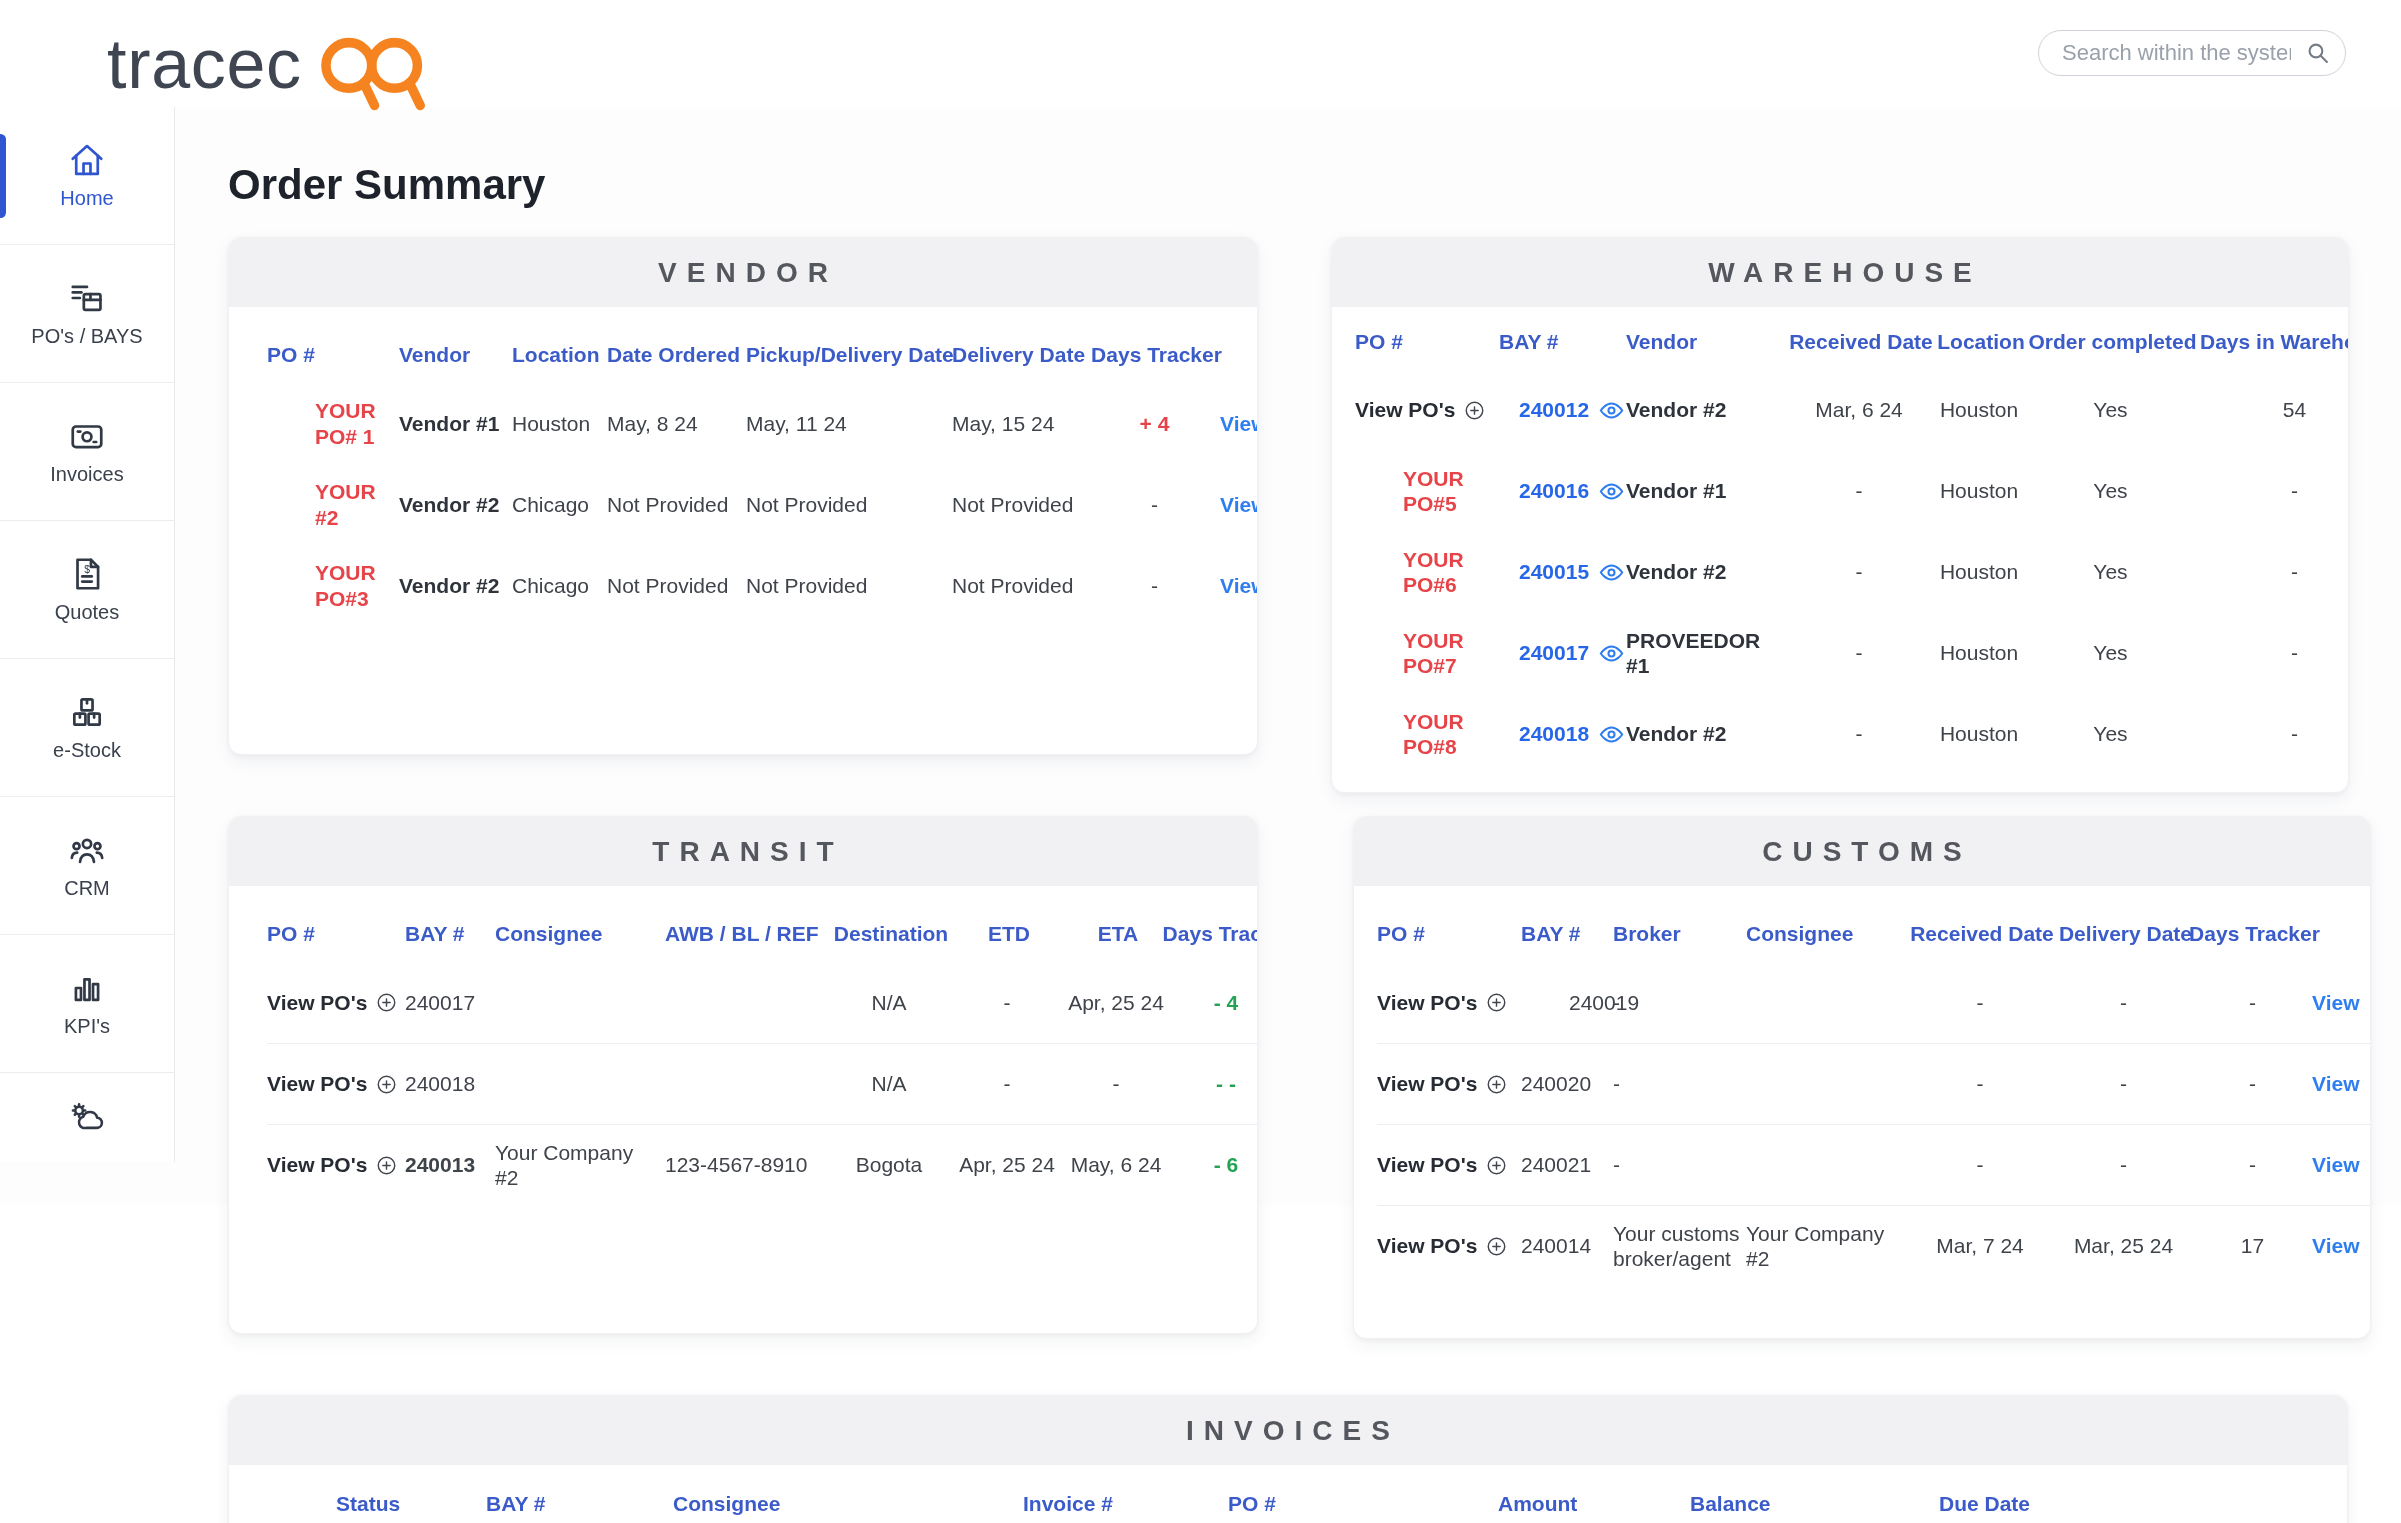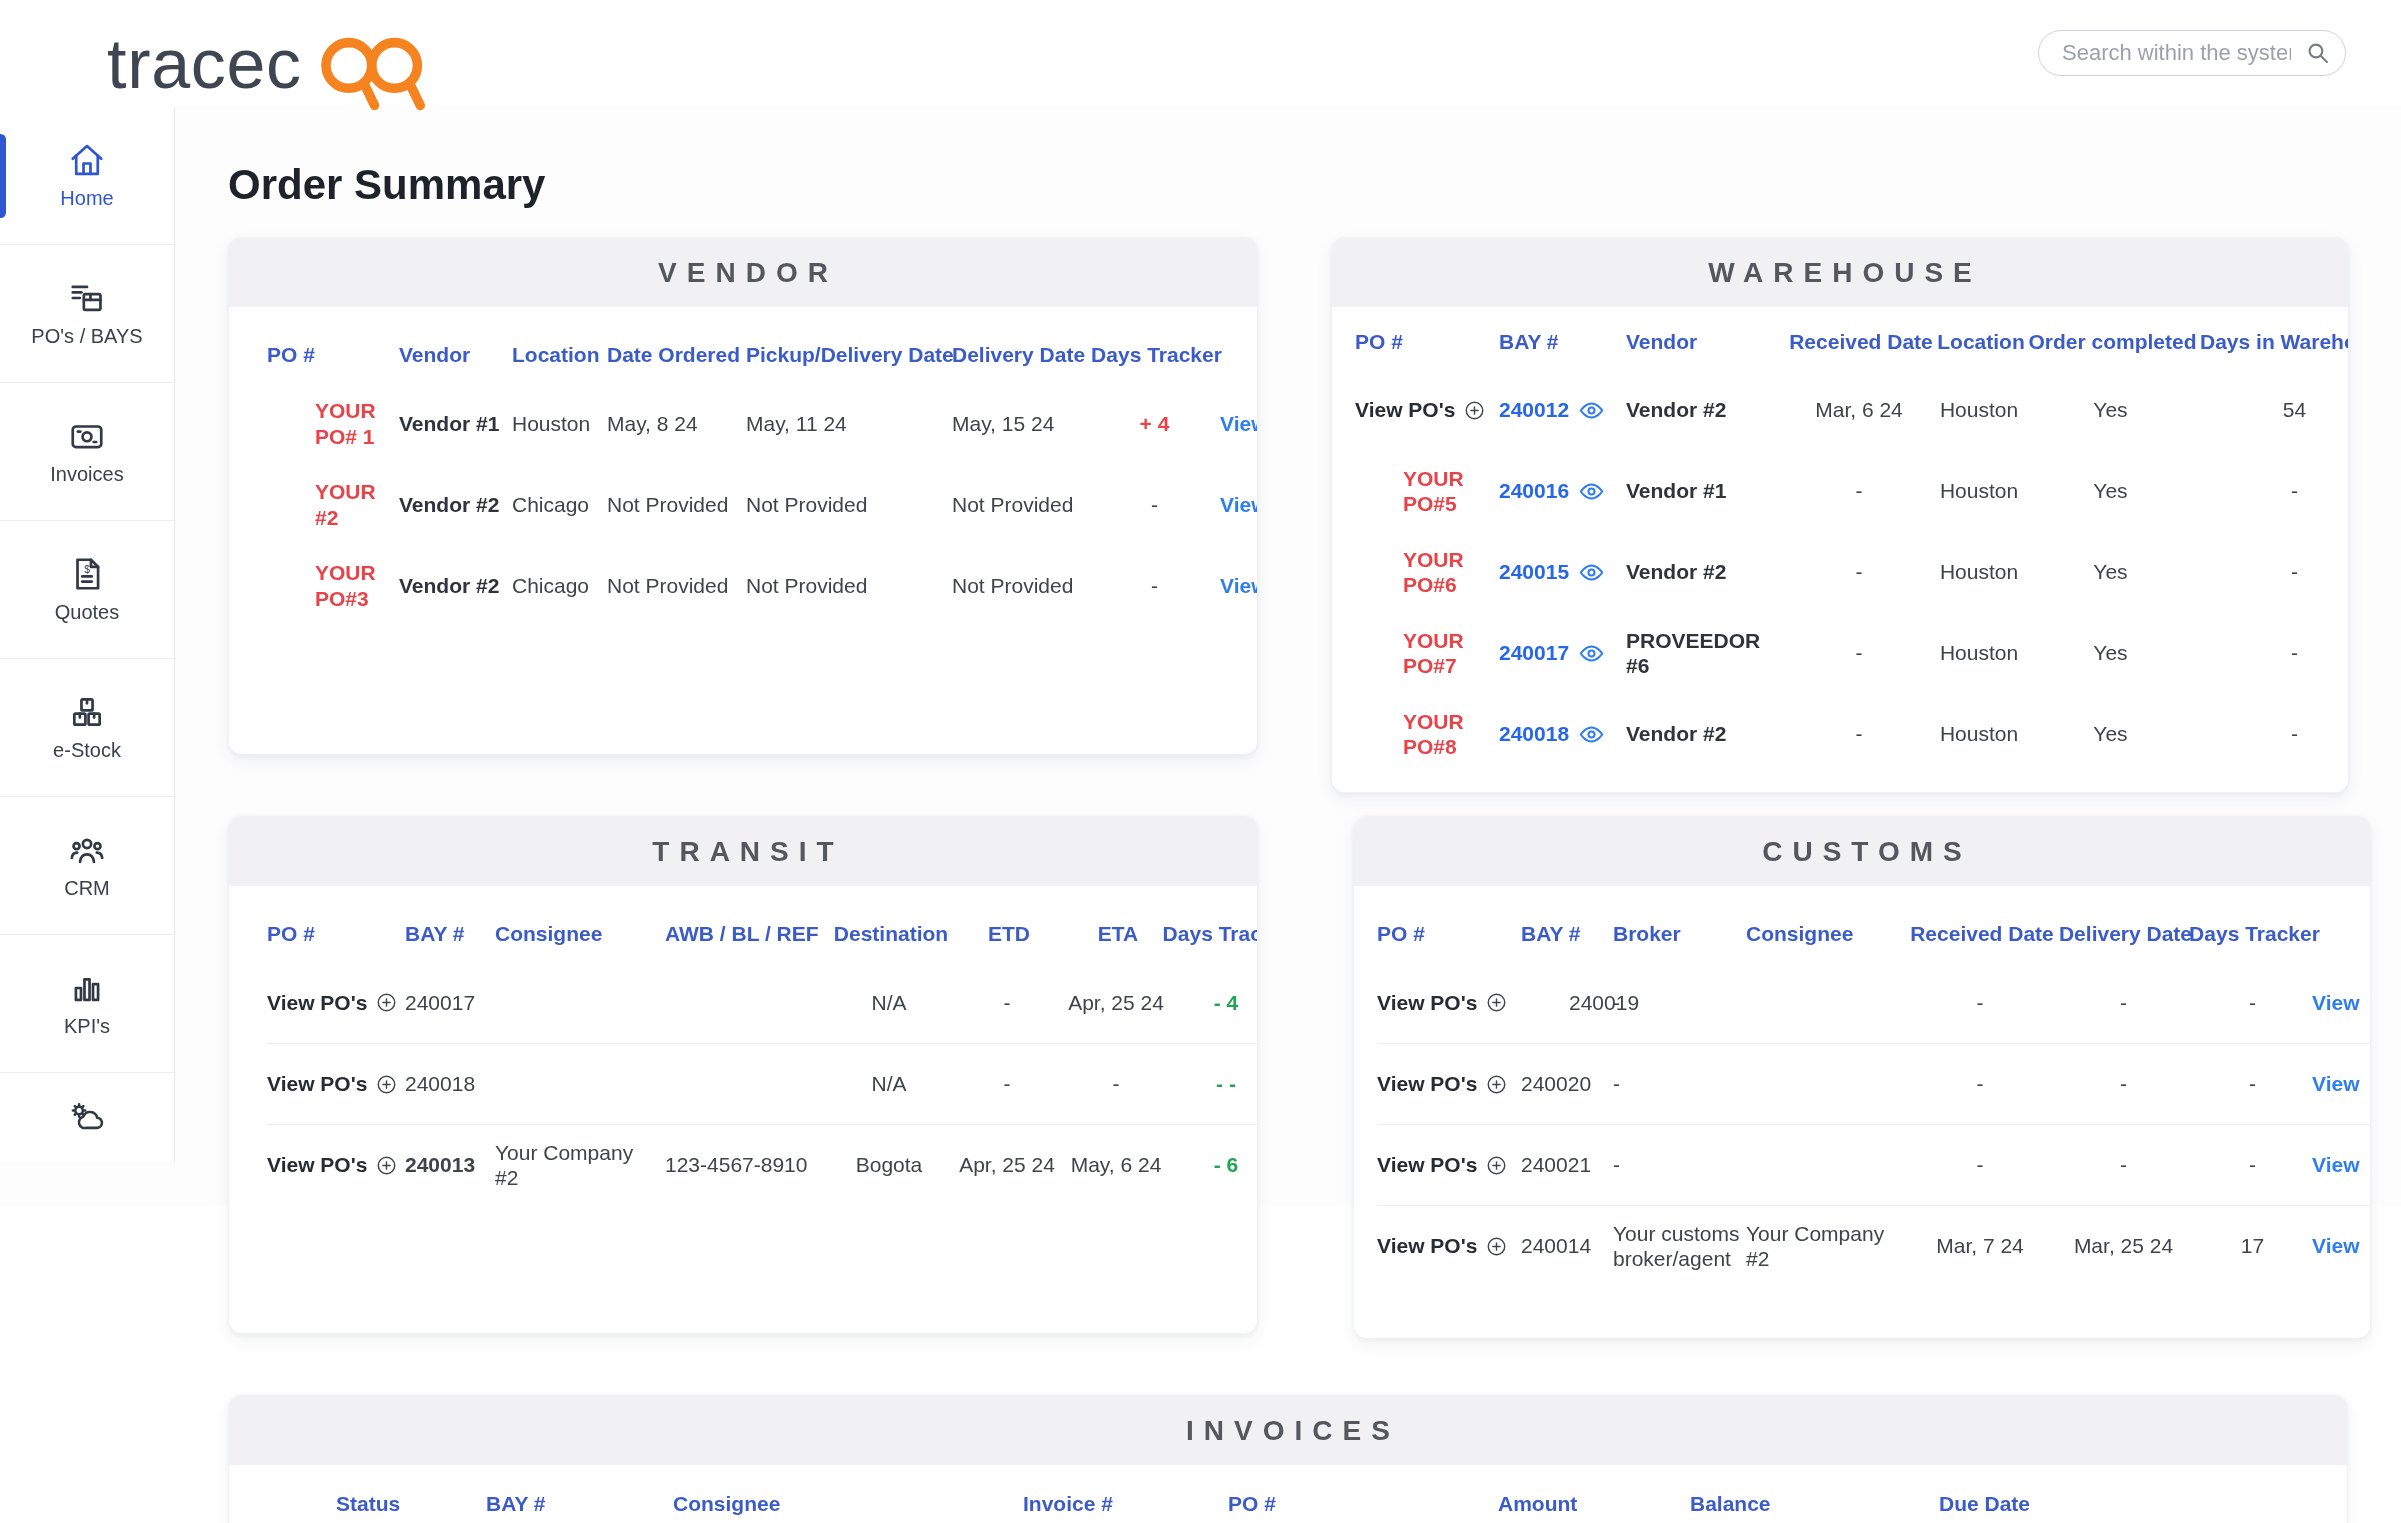--- a/index.html
+++ b/index.html
@@ -59,21 +59,21 @@
   .grid .td{display:flex;align-items:center;min-height:81px;font-size:21px;color:#3f434a;
     line-height:25.5px;padding:5.4px 4px 5.4px 0;box-sizing:border-box;}
   .lined .td.sep{border-top:1.3px solid #ededf0;}
 
   .td.red{color:#e64449;font-weight:bold;cursor:pointer;margin-left:48px;}
   .td.bold{color:#2f333b;font-weight:bold;}
   .td.pos{color:#e64449;font-weight:bold;}
   .td.neg{color:#23a455;font-weight:bold;}
   .td.link{color:#2e7ef0;font-weight:bold;cursor:pointer;white-space:nowrap;}
   .td.viewpos{font-weight:bold;color:#272b33;cursor:pointer;white-space:nowrap;}
-  .td.bayeye{color:#2666e8;font-weight:bold;cursor:pointer;white-space:nowrap;}
+  .td.bayeye{color:#2666e8;font-weight:bold;cursor:pointer;white-space:nowrap;margin-left:20px;}
   .plus{width:23px;height:23px;margin-left:8px;flex:none;}
   .eye{width:27px;height:27px;margin-left:9.4px;flex:none;}
 </style>
 </head>
 <body>
 
 <div id="app">
 
   <div class="topbar">
     <div class="logo">
@@ -302,21 +302,21 @@
           <div class="td text" style="justify-content: center; text-align: center;">Yes</div>
           <div class="td text" style="justify-content: center; text-align: center;">-</div>
           <div class="td red" style="justify-content: flex-start; text-align: left;">YOUR PO#7</div>
           <div class="td bayeye" style="justify-content: flex-start; text-align: left;">
             <span>240017</span>
             <svg class="eye" viewBox="0 0 24 24" fill="none" stroke="#2e7ef0" stroke-width="1.8">
               <path d="M2.5 12S6.5 5.8 12 5.8 21.5 12 21.5 12 17.5 18.2 12 18.2 2.5 12 2.5 12Z"></path>
               <circle cx="12" cy="12" r="2.7"></circle>
             </svg>
           </div>
-          <div class="td bold" style="justify-content: flex-start; text-align: left;">PROVEEDOR #6</div>
+          <div class="td bold" style="justify-content: flex-start; text-align: left;">PROVEEDOR #1</div>
           <div class="td text" style="justify-content: center; text-align: center;">-</div>
           <div class="td text" style="justify-content: center; text-align: center;">Houston</div>
           <div class="td text" style="justify-content: center; text-align: center;">Yes</div>
           <div class="td text" style="justify-content: center; text-align: center;">-</div>
           <div class="td red" style="justify-content: flex-start; text-align: left;">YOUR PO#8</div>
           <div class="td bayeye" style="justify-content: flex-start; text-align: left;">
             <span>240018</span>
             <svg class="eye" viewBox="0 0 24 24" fill="none" stroke="#2e7ef0" stroke-width="1.8">
               <path d="M2.5 12S6.5 5.8 12 5.8 21.5 12 21.5 12 17.5 18.2 12 18.2 2.5 12 2.5 12Z"></path>
               <circle cx="12" cy="12" r="2.7"></circle>

